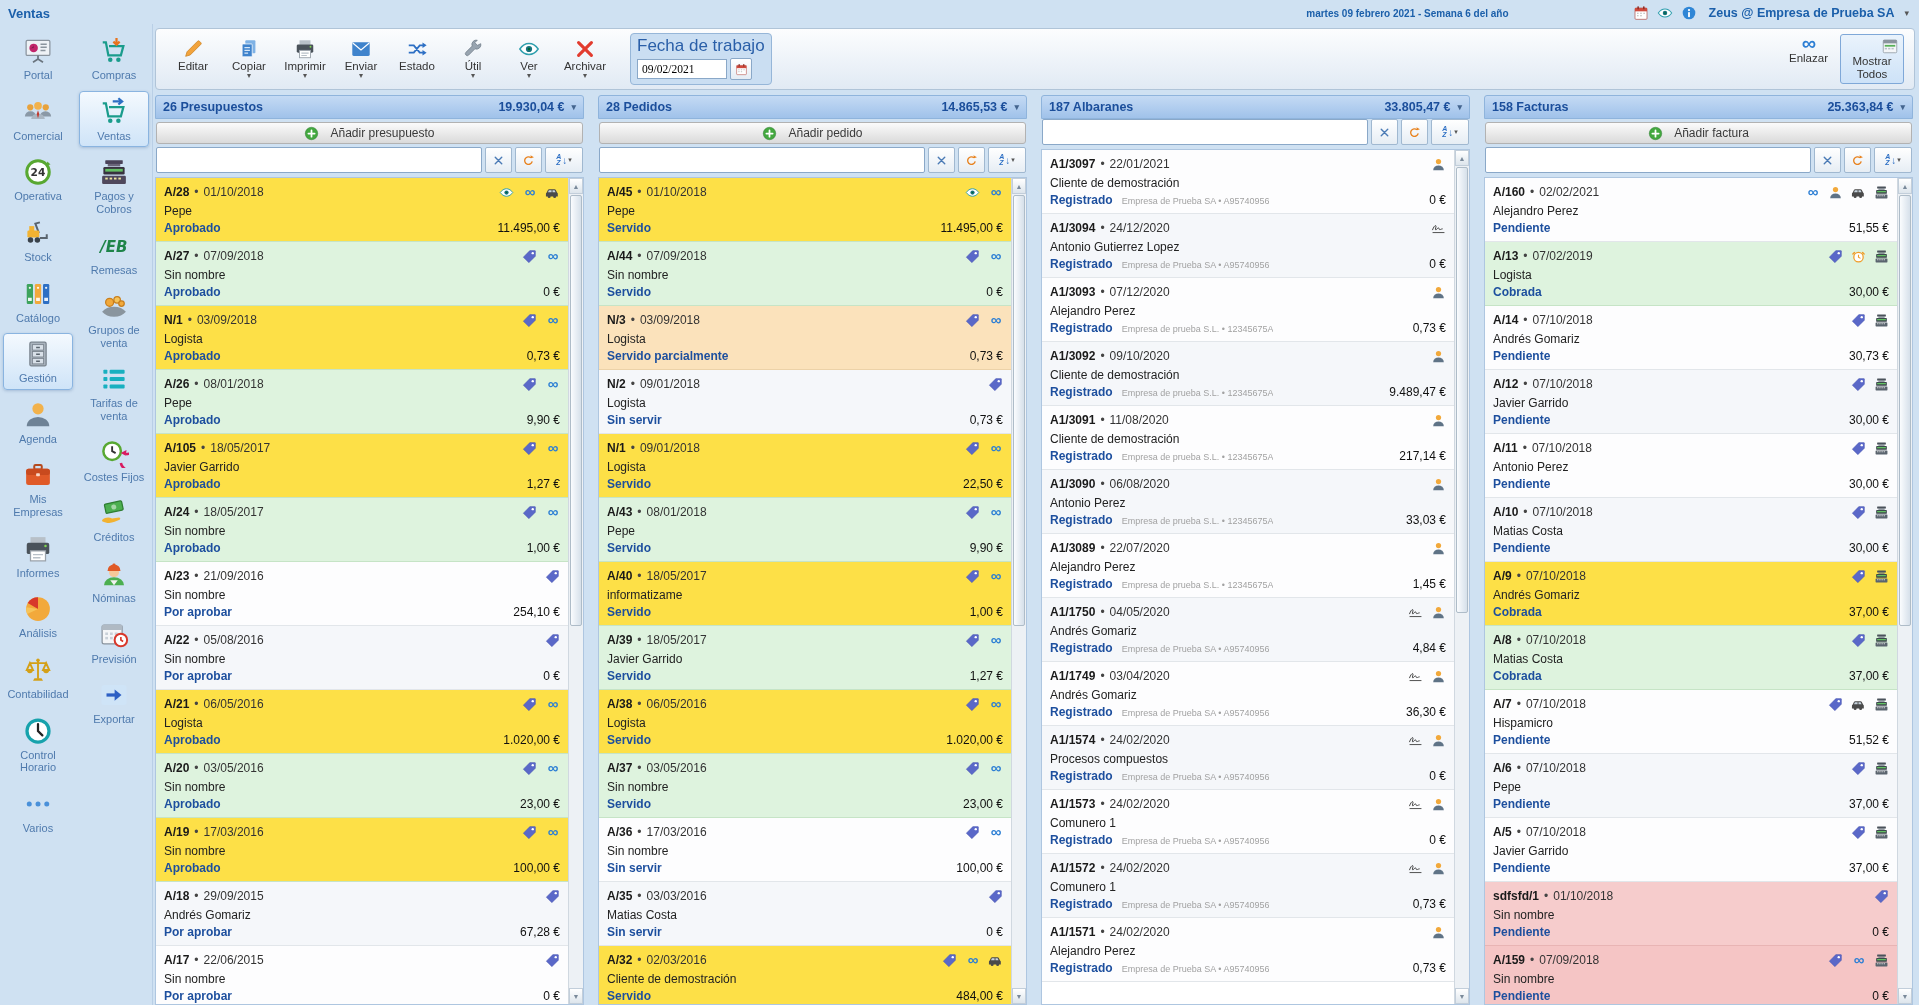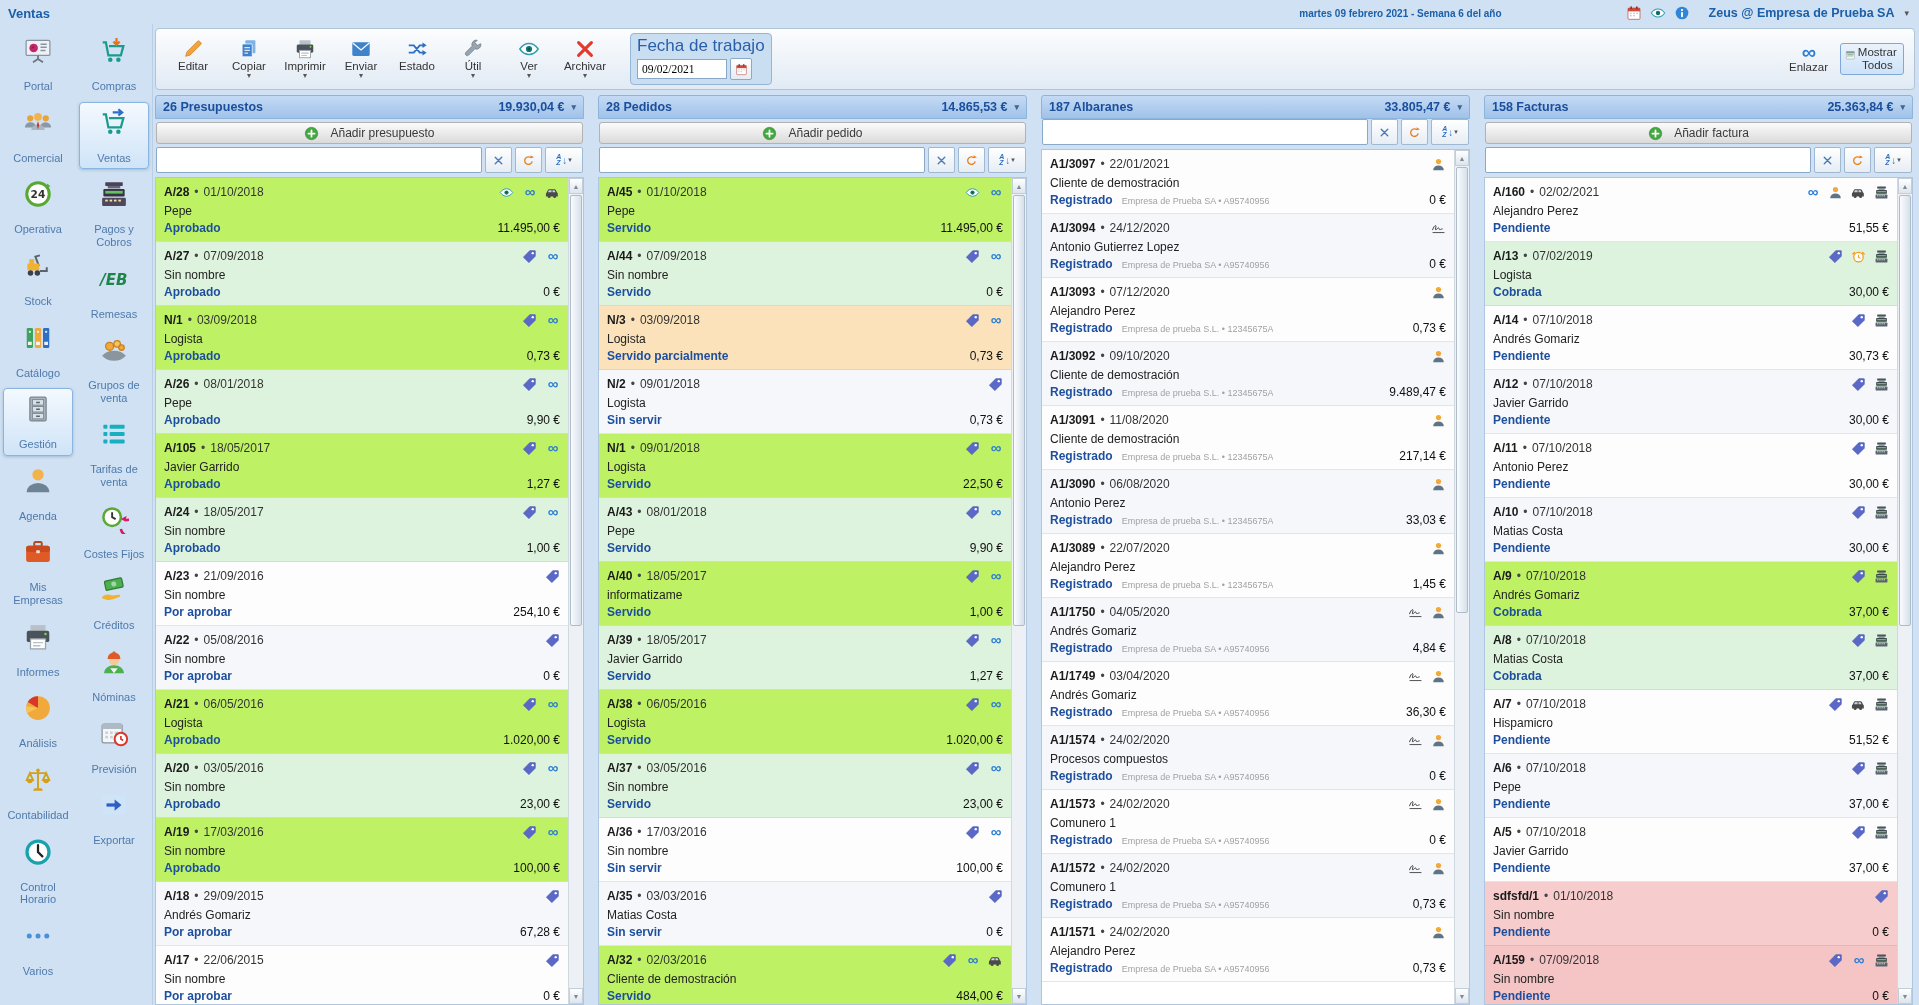--- a/index.html
+++ b/index.html
@@ -3,27 +3,27 @@
 <meta charset="utf-8">
 <style>
   html,body{margin:0;padding:0}
   body{width:1919px;height:1005px;overflow:hidden;background:#cfe1f2;
        font-family:"Liberation Sans",sans-serif;font-size:12px;color:#222;position:relative}
   
   .topbar{height:22px;display:flex;align-items:center;padding:2px 10px 0 8px;gap:8px}
   .module-title{color:#1b5faa;font-weight:bold;font-size:13px}
   .date-header{margin-left:auto;margin-right:116px;color:#1b5faa;font-weight:bold;font-size:10px}
   .top-ic{width:16px;height:16px;display:inline-block}
-  .user-label{color:#1b5faa;font-weight:bold;font-size:12.5px;margin-left:11px}
+  .user-label{color:#1b5faa;font-weight:bold;font-size:12.5px;margin-left:4px}
   .u-caret{color:#555;font-size:9px;margin-left:2px}
   
   .workspace{display:flex;height:981px}
   .nav{width:76px;flex:none;display:flex;flex-direction:column;padding-top:4px}
   .nav2{border-right:1px solid #b9cfe6}
-  .nav-item{display:flex;flex-direction:column;align-items:center;gap:14px;margin:2px 3px;
+  .nav-item{display:flex;flex-direction:column;align-items:center;gap:3px;margin:2px 3px;
             padding:5px 1px 4px;border:1px solid transparent;border-radius:4px;cursor:default}
   .nav-item .nicon{width:30px;height:30px;flex:none}
   .nav-item .nlabel{color:#4f7aad;font-size:11px;text-align:center;line-height:1.15}
   .nav-item.selected{background:linear-gradient(#f4f9fe,#cfe4f8);border-color:#8ab4e0;
             box-shadow:0 1px 3px rgba(40,80,130,.25)}
   
   .main{flex:1;display:flex;flex-direction:column;padding:4px 4px 0 2px;min-width:0}
   .toolbar{height:58px;flex:none;background:linear-gradient(#fcfdfe,#e1eaf4);
            border:1px solid #b0c4d8;border-radius:4px;display:flex;align-items:center;
            padding:1px 10px;gap:2px;margin-bottom:5px}
@@ -36,21 +36,21 @@
   .wd-label{font-size:17px;color:#2a5fa8}
   .wd-row{display:flex;align-items:center}
   .wd-input{width:80px;height:18px;border:1px solid #8aa8c8;font-size:11.5px;padding:0 4px;
             font-family:Liberation Serif, serif}
   .wd-btn{width:20px;height:20px;border:1px solid #8aa8c8;background:linear-gradient(#fff,#e4ecf4);
           margin-left:3px;display:flex;align-items:center;justify-content:center;border-radius:2px}
   .wd-btn .top-ic{width:13px;height:13px}
   .tb-right{margin-left:auto;display:flex;align-items:flex-start;gap:12px}
   .enlazar{display:flex;flex-direction:column;align-items:center;font-size:11.5px;color:#333}
   .enlazar .inf{font-size:20px;line-height:18px}
-  .mostrar{display:flex;flex-direction:row;align-items:flex-start;width:54px;padding:2px 4px;
+  .mostrar{display:flex;flex-direction:column;align-items:flex-end;width:54px;padding:2px 4px;
            border:1px solid #7fa8d8;border-radius:3px;background:linear-gradient(#eaf3fc,#cde2f8);
            font-size:11.5px;color:#333;text-align:center;line-height:1.15}
   .mostrar .ticon{width:18px;height:18px}
   
   #columns{flex:1;display:flex;gap:14px;min-height:0;padding-right:2px}
   .column{flex:1;display:flex;flex-direction:column;min-width:0}
   .col-header{height:22px;flex:none;background:linear-gradient(#c4daf4,#a0c2ea);
               border:1px solid #8fb4dc;border-radius:3px 3px 0 0;display:flex;align-items:center;
               padding:0 7px;color:#1b4e9b;font-weight:bold;font-size:12.5px}
   .col-total{margin-left:auto}
@@ -68,21 +68,21 @@
   .sq .sicon{width:13px;height:13px}
   .sort{width:36px;gap:1px}
   .az{display:flex;flex-direction:column;font-size:7px;font-weight:bold;color:#2d6fc4;line-height:6.5px}
   .sarr{color:#2d6fc4;font-size:10px;font-weight:bold}
   .scaret{font-size:7px;color:#555}
   .list{flex:1;display:flex;min-height:0;border:1px solid #aec6e0;background:#fff}
   .rows{flex:1;overflow:hidden;min-width:0}
   .row{height:64px;box-sizing:border-box;padding:4px 8px 0;border-bottom:1px solid #e2e6ea;
        display:flex;flex-direction:column;background:#fdfdfe}
   .row.alt{background:#f5f7fa}
-  .row.green{background:#bef264;border-bottom-color:#c6e4c6}
+  .row.green{background:#fde047;border-bottom-color:#c6e4c6}
   .row.green.alt{background:#def3de}
   .row.orange{background:#fbe2bb;border-bottom-color:#ecd2a8}
   .row.red{background:#f5c5c5;border-bottom-color:#e8b4b4}
   .row.red.alt{background:#f6cccc}
   .l1{display:flex;align-items:center;height:20px}
   .code{font-weight:bold;color:#1a1a1a}
   .sep{margin:0 5px;color:#444}
   .rdate{color:#333}
   .ricons{margin-left:auto;display:flex;gap:8px;align-items:center}
   .ric{width:15px;height:15px;display:flex;align-items:center;justify-content:center}

